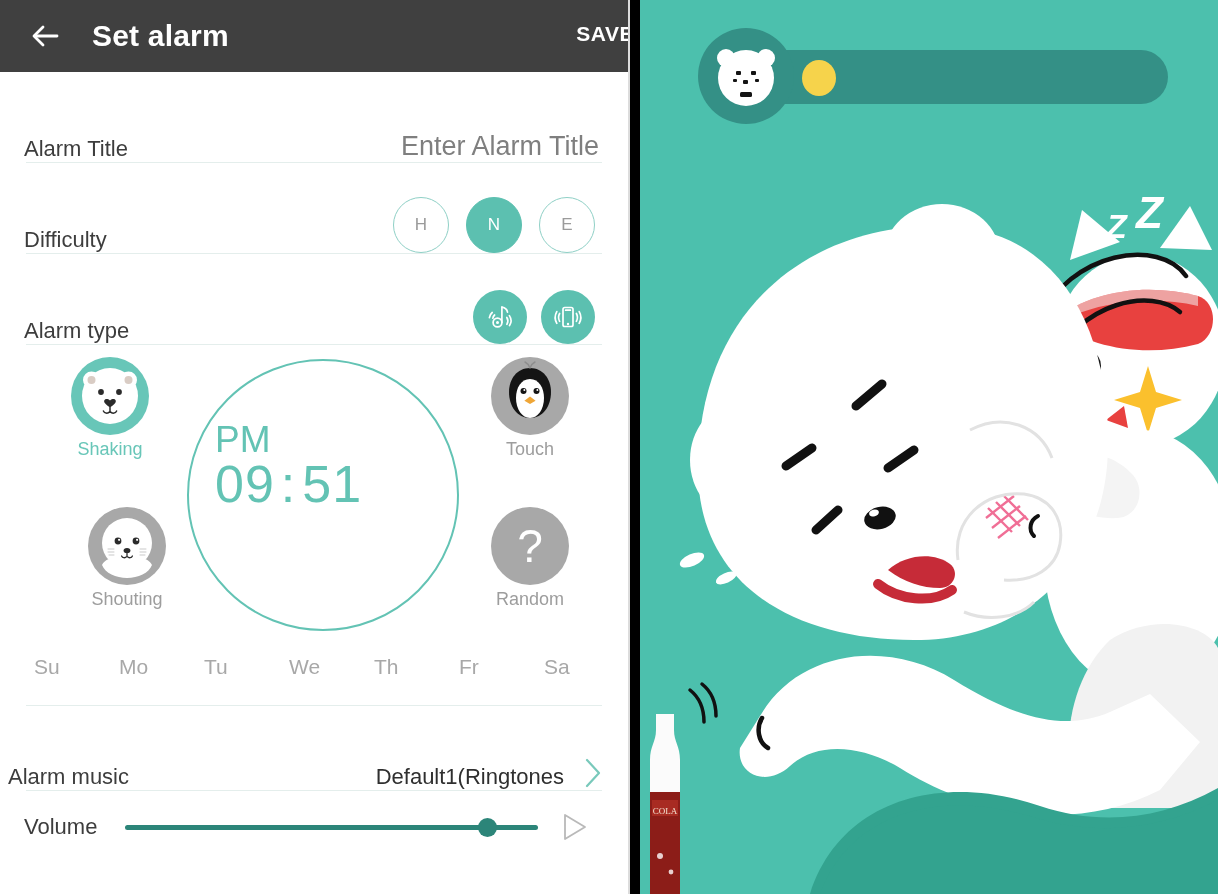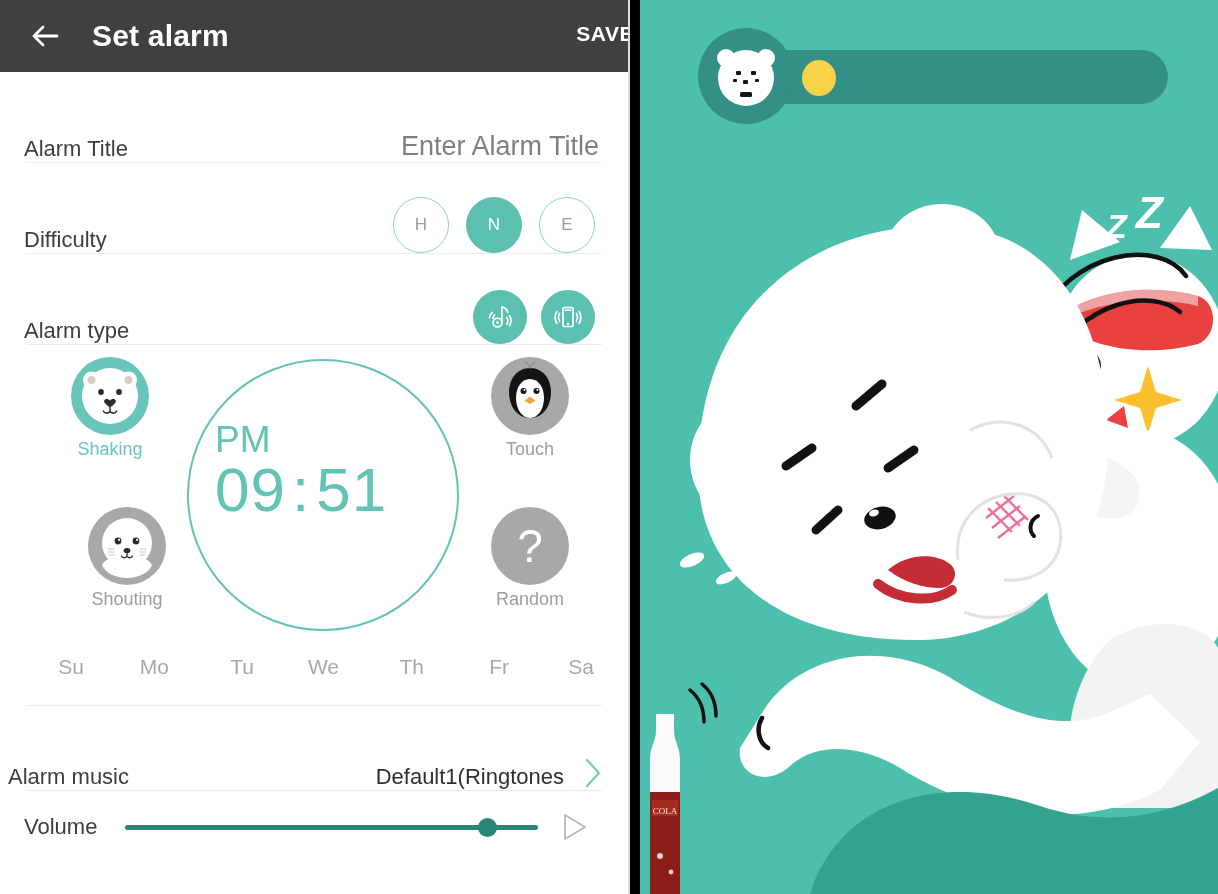--- a/index.html
+++ b/index.html
@@ -191,41 +191,41 @@
     top: 62px;
     width: 210px;
   }
   .clock-ampm {
     font-size: 37px;
     color: #63c3b4;
     line-height: 0.92;
     font-weight: 300;
   }
   .clock-time {
-    font-size: 62px;
+    font-size: 52px;
     color: #63c3b4;
     font-weight: 300;
     letter-spacing: 1px;
     line-height: 1.05;
     white-space: nowrap;
   }
   .clock-time .colon { margin: 0 6px; }
 
   .days-row {
     display: flex;
     justify-content: space-between;
     padding: 6px 34px 0 34px;
     box-sizing: border-box;
   }
   .day {
     font-size: 21px;
     color: #a8a8a8;
     cursor: pointer;
     width: 50px;
-    text-align: right;
+    text-align: left;
   }
 
   .row-music { height: 84px; padding-left: 8px; }
   .music-value {
     font-size: 22px;
     color: #2f2f2f;
     white-space: nowrap;
     overflow: hidden;
     max-width: 218px;
     display: block;

